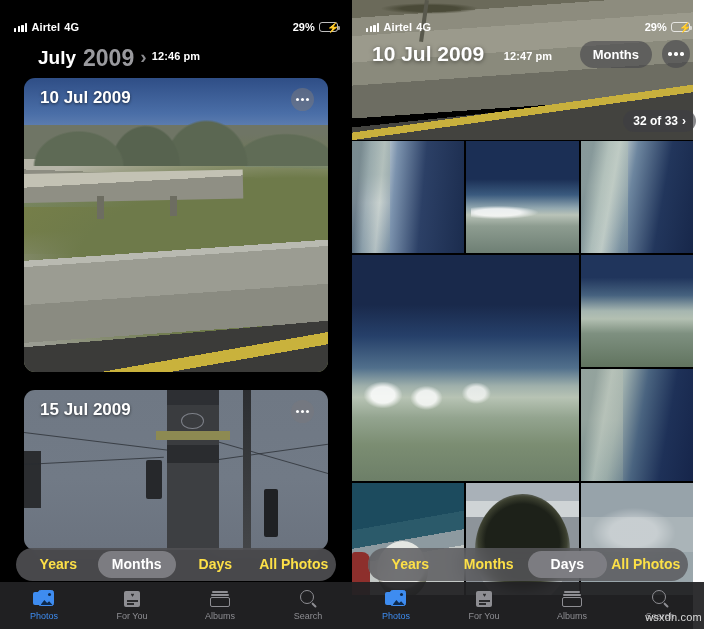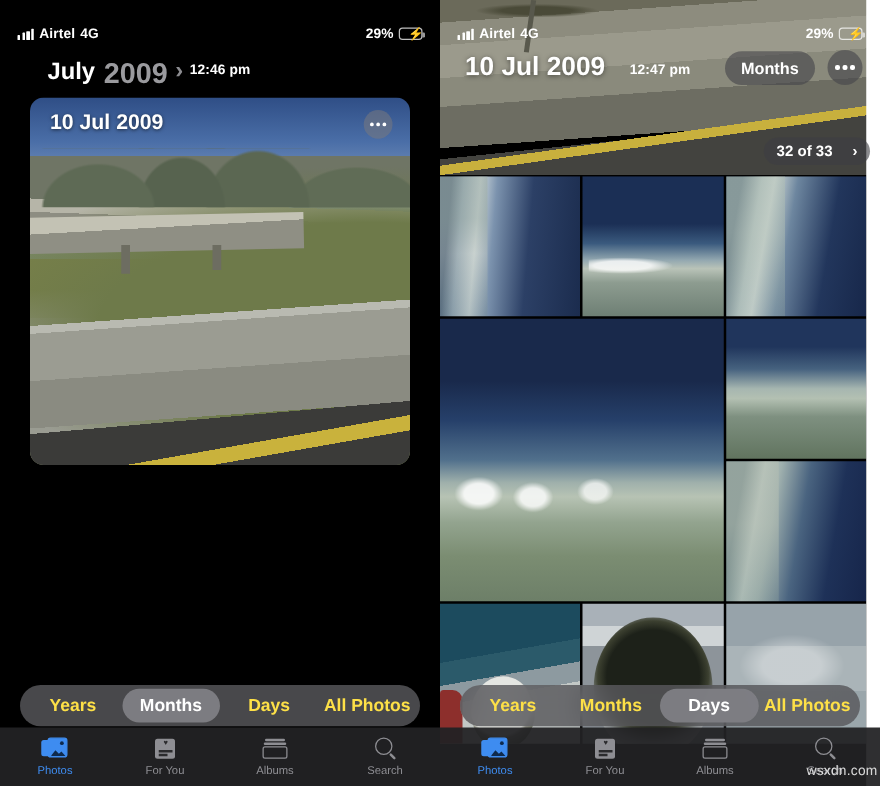--- a/index.html
+++ b/index.html
@@ -119,21 +119,21 @@
   .day-title { color:#fff; font-size:21px; font-weight:bold; text-shadow:0 1px 4px rgba(0,0,0,.5); }
   .day-actions { display:flex; align-items:center; gap:10px; }
   .pill-select { background:rgba(70,70,74,.62); color:#fff; font-size:13px; font-weight:bold;
                  padding:6px 13px; border-radius:14px; }
   .pill-more { width:28px; height:28px; border-radius:50%; background:rgba(70,70,74,.62);
                display:flex; align-items:center; justify-content:center; }
   .pill-more span { display:block; width:3.4px; height:3.4px; border-radius:50%; background:#fff; margin:0 1.3px; }
 
   .count-pill { position:absolute; right:8px; top:110px; z-index:30;
                 background:rgba(62,62,66,.6); color:#fff; font-size:12px; font-weight:bold;
-                padding:4px 10px; border-radius:12px; display:flex; align-items:flex-start; gap:16px; }
+                padding:4px 10px; border-radius:12px; display:flex; align-items:flex-start; gap:4px; }
   .count-pill .c { font-size:12px; }
 
   .grid { position:absolute; top:141px; left:0; width:100%; bottom:0; overflow:hidden;
           display:grid; grid-template-columns:repeat(3, 1fr); grid-auto-rows:112px; gap:2px;
           padding-right:11px; background:#000; }
   .cell { position:relative; overflow:hidden; background:#1d2a44; }
   .cell.big { grid-column:span 2; grid-row:span 2; }
 
   
   .sky-a { background:
@@ -267,20 +267,41 @@
             <div class="pier2"></div>
         </div>
         <div class="card-title">10 Jul 2009</div>
         <div class="card-more">
             <span></span>
             <span></span>
             <span></span>
           </div>
       </div>
 
+      <div class="card second">
+        <div class="card-img img-clock">
+          <div class="blk"></div>
+          <div class="wire" style="left:0;top:26%;width:52%;transform:rotate(7deg)"></div>
+          <div class="wire" style="left:0;top:46%;width:46%;transform:rotate(-3deg)"></div>
+          <div class="wire" style="left:60%;top:30%;width:44%;transform:rotate(16deg)"></div>
+          <div class="wire" style="left:62%;top:44%;width:42%;transform:rotate(-8deg)"></div>
+          <div class="pole"></div>
+          <div class="tower">
+              <div class="face"></div>
+            </div>
+          <div class="sig"></div>
+            <div class="sig2"></div>
+        </div>
+        <div class="card-title">15 Jul 2009</div>
+        <div class="card-more">
+            <span></span>
+            <span></span>
+            <span></span>
+          </div>
+      </div>
 
     </div>
 
     <div class="segmented">
       <div class="seg">Years</div>
       <div class="seg active">Months</div>
       <div class="seg">Days</div>
       <div class="seg">All Photos</div>
     </div>
 

